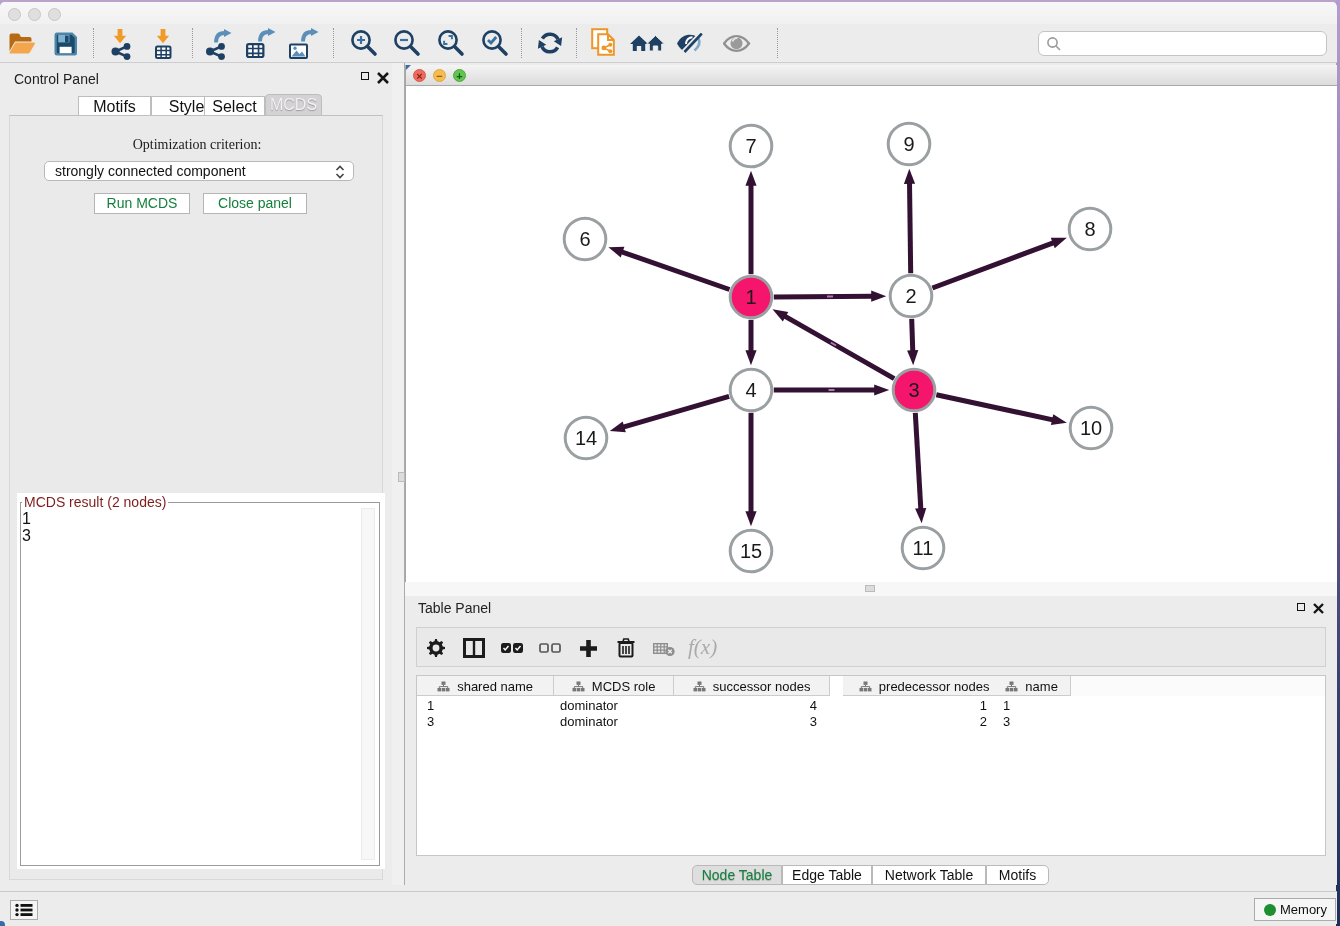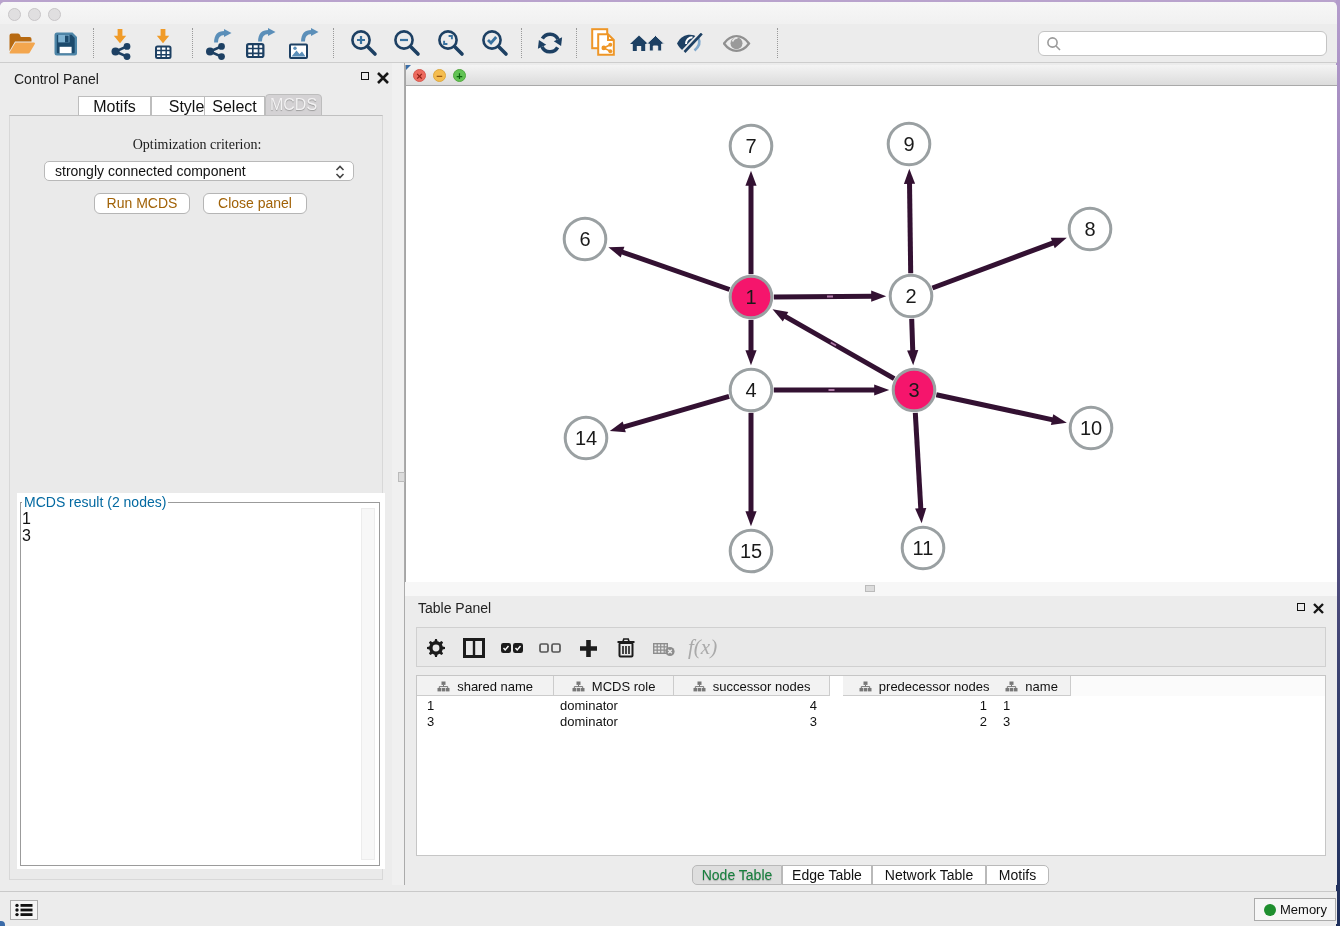--- a/index.html
+++ b/index.html
@@ -17,24 +17,24 @@
 .ticon { position:absolute; top:5px; }
 #searchbox { position:absolute; left:1038px; top:7px; width:289px; height:25px; background:#fff; border:1px solid #c4c4c4; border-radius:6px; }
 
 #cpanel { position:absolute; left:0; top:63px; width:392px; height:822px; background:#ececec; }
 #cpanel-title { position:absolute; left:14px; top:8px; font-size:14px; color:#222; }
 .cptab { position:absolute; top:33px; height:20px; background:#fff; border:1px solid #bdbdbd; color:#111; text-align:center; line-height:20px; }
 .cptab.sel { background:#d4d2d4; color:#f3f2f3; text-shadow:0 1px 1px #9a9a9a; border-radius:4px 4px 0 0; top:31px; height:22px; }
 #cp-content { position:absolute; left:9px; top:52px; width:374px; height:765px; background:#eaeaea; border:1px solid #d8d8d8; border-top:1px solid #c0c0c0; }
 #opt-label { position:absolute; left:0; top:21px; width:374px; text-align:center; font-size:14px; color:#1a1a1a;font-family:Liberation Serif, serif; }
 #opt-select { position:absolute; left:34px; top:45px; width:310px; height:20px; background:#fff; border:1px solid #b9b9b9; border-radius:5px; font-size:14px; color:#111; line-height:18px; padding-left:10px; }
-.btn { position:absolute; top:77px; height:21px; background:#fff; border:1px solid #b5b5b5; border-radius:6px; font-size:14px; color:#a16207; text-align:center; line-height:19px; }
+.btn { position:absolute; top:77px; height:21px; background:#fff; border:1px solid #b5b5b5; border-radius:0; font-size:14px; color:#15803d; text-align:center; line-height:19px; }
 #mcds-box { position:absolute; left:7px; top:377px; width:368px; height:376px; background:#fff; }
 #mcds-field { position:absolute; left:3px; top:9px; width:360px; height:364px; border:1px solid #9b9b9b; }
-#mcds-legend { position:absolute; left:1px; top:-9px; background:#fff; padding:0 2px; font-size:14px; color:#0369a1; }
+#mcds-legend { position:absolute; left:1px; top:-9px; background:#fff; padding:0 2px; font-size:14px; color:#7f1d1d; }
 #mcds-scroll { position:absolute; right:4px; top:5px; width:14px; height:352px; background:#f7f7f7; border:1px solid #ececec; }
 
 #vsplit { position:absolute; left:392px; top:63px; width:13px; height:822px; background:#f0f0f0; border-right:1px solid #ababab; }
 #vhandle { position:absolute; left:6px; top:409px; width:7px; height:10px; background:#dcdcdc; border:1px solid #bbb; }
 #hsplit { position:absolute; left:405px; top:582px; width:932px; height:14px; background:#f7f7f7; }
 #hhandle { position:absolute; left:460px; top:3px; width:10px; height:7px; background:#dcdcdc; border:1px solid #bbb; }
 
 #netwin { position:absolute; left:405px; top:65px; width:932px; height:517px; background:#fff; border-left:1px solid #a5a5a5; }
 #nettitle { position:absolute; left:0; top:0; width:931px; height:21px; background:linear-gradient(#f4f4f4,#dcdcdc); border-bottom:1px solid #a9a9a9; }
 #nettitle .t { position:absolute; top:3px; width:100%; text-align:center; font-size:14px; font-weight:bold; color:#1c1c1c; }

